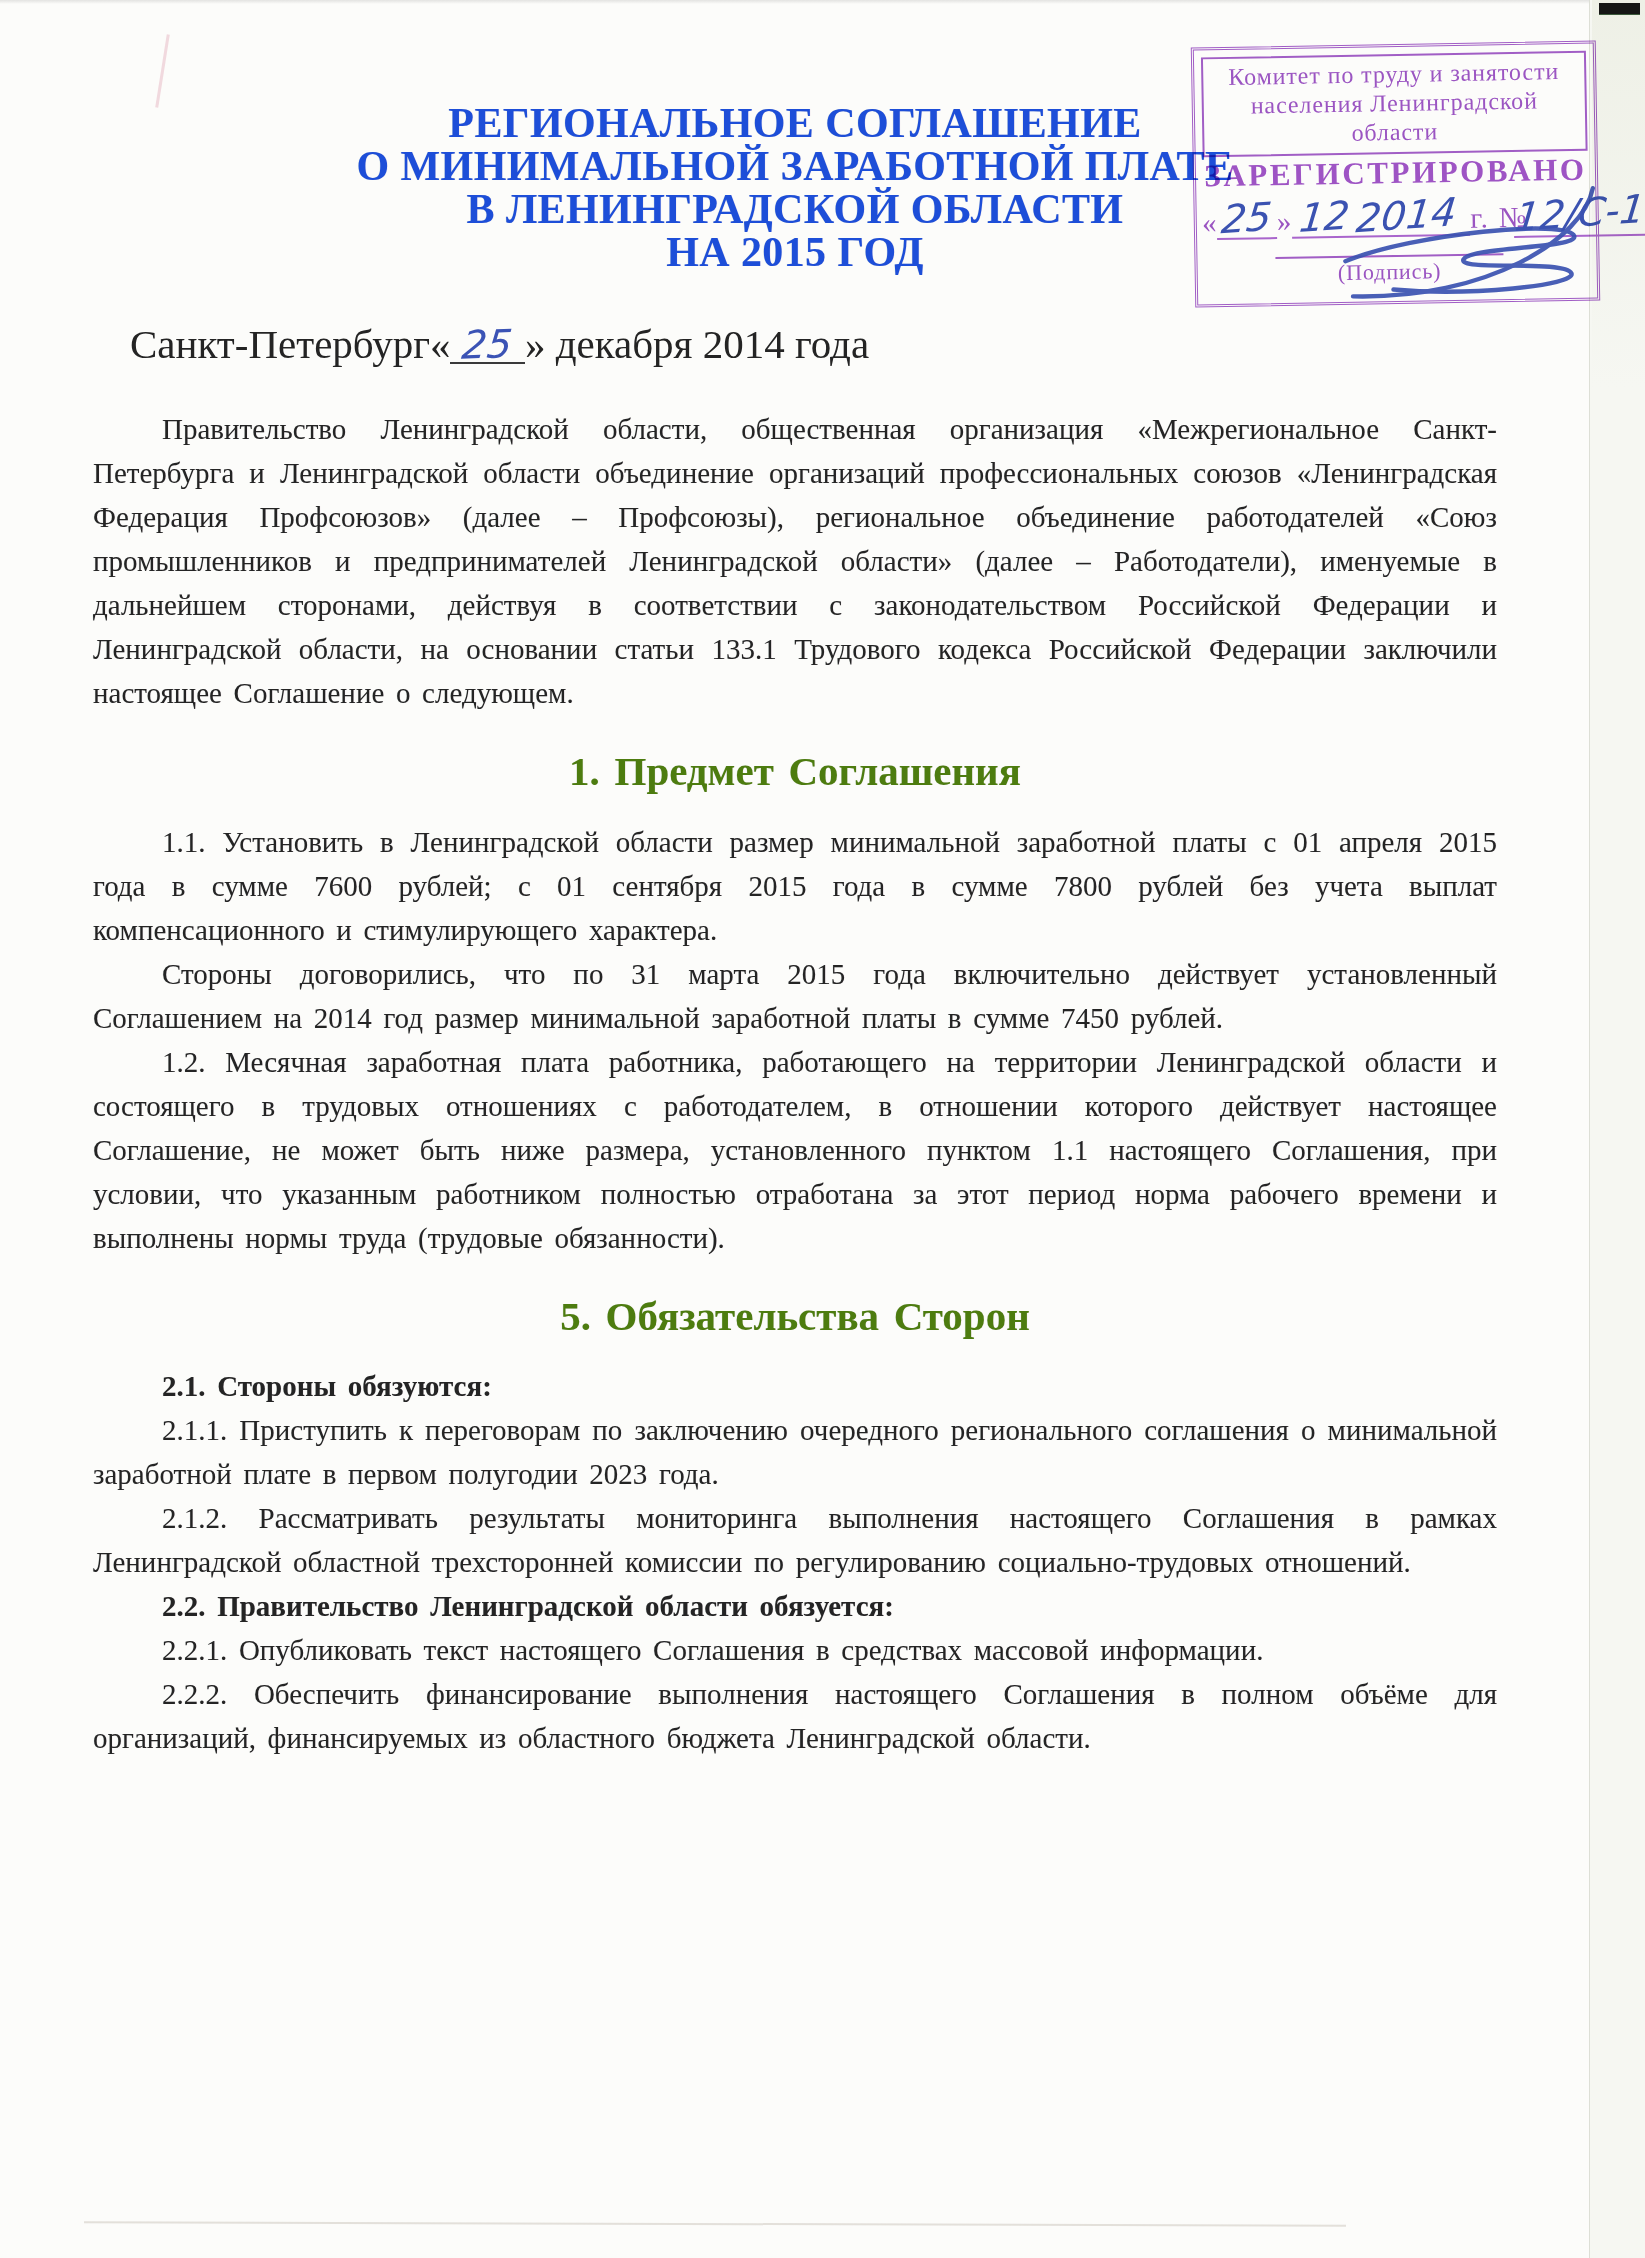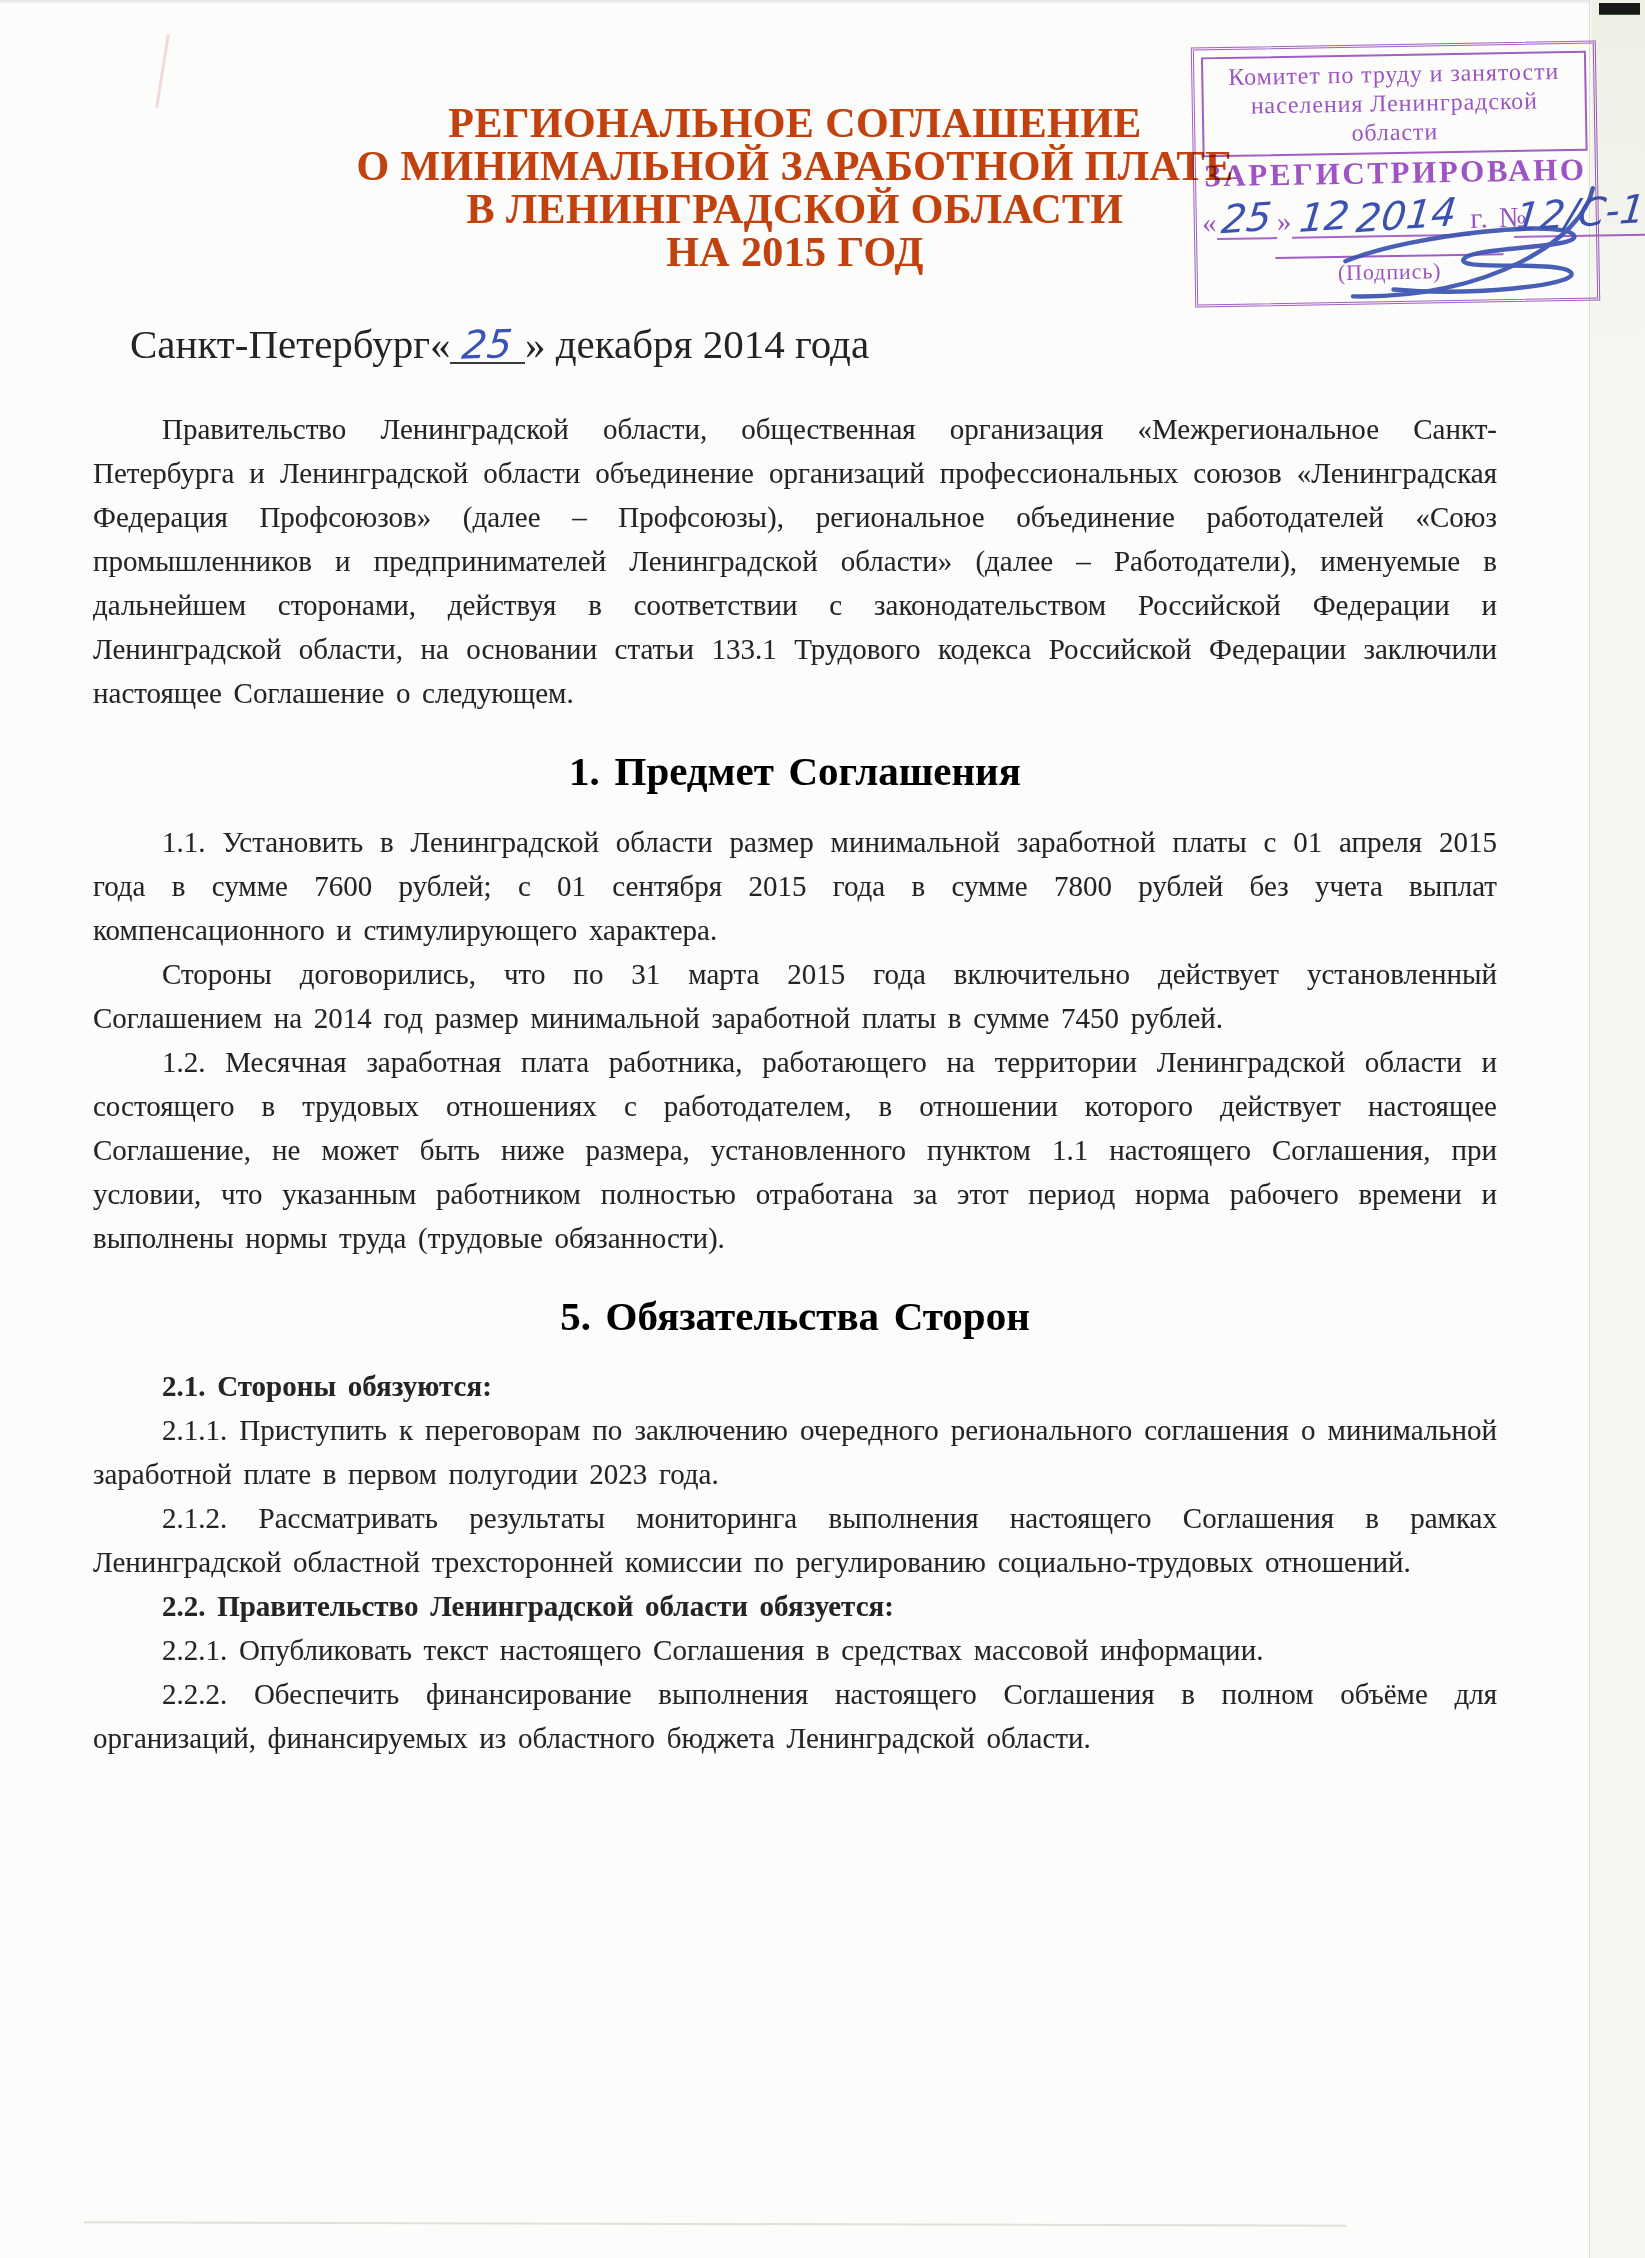--- a/index.html
+++ b/index.html
@@ -51,21 +51,21 @@
   }
   
   .content {
     position: absolute; top: 102px; left: 93px;
     width: 1404px;
   }
   .doc-title {
     text-align: center;
     font-weight: bold;
     font-size: 42px; line-height: 43px;
-    color: #c2410c;
+    color: #1d4ed8;
     letter-spacing: 0.4px;
     text-shadow: 0.5px 0 0 rgba(140,40,120,0.10), -0.5px 0 0 rgba(20,90,70,0.12);
   }
   .place-row {
     margin-top: 48px;
     display: flex; justify-content: flex-start; align-items: baseline;
     font-size: 41px; line-height: 44px;
     padding-left: 37px;
   }
   .date-part { padding-right: 1.8px; white-space: nowrap; }
@@ -88,21 +88,21 @@
     word-spacing: 4.4px;
     text-shadow: 0.5px 0 0 rgba(140,40,120,0.08), -0.5px 0 0 rgba(20,90,70,0.10);
   }
   .para.bold { font-weight: bold; }
   .hsec {
     margin: 34px 0 26.5px 0;
     text-align: center;
     font-weight: bold;
     font-size: 41px; line-height: 44px;
     text-indent: 0;
-    color: #000000;
+    color: #4d7c0f;
   }
   
   .stamp {
     position: absolute; left: 1193px; top: 44px;
     width: 399px; height: 254px;
     border: 3.5px double #a35fc9;
     transform: rotate(-1deg);
     mix-blend-mode: multiply;
     color: #9d56c6;
     overflow: visible;

